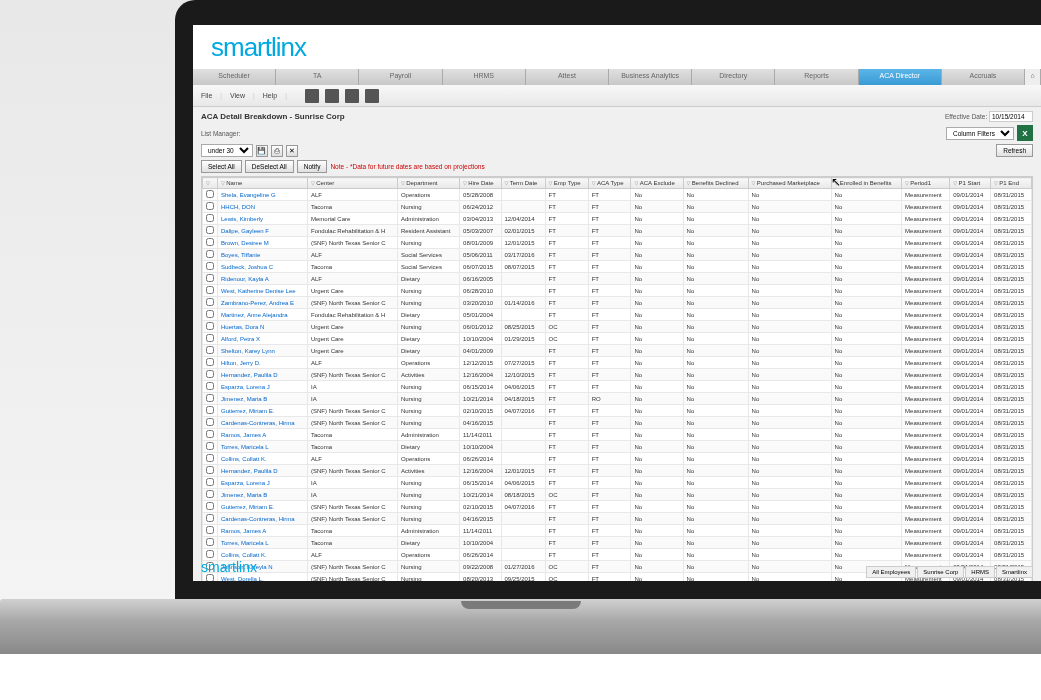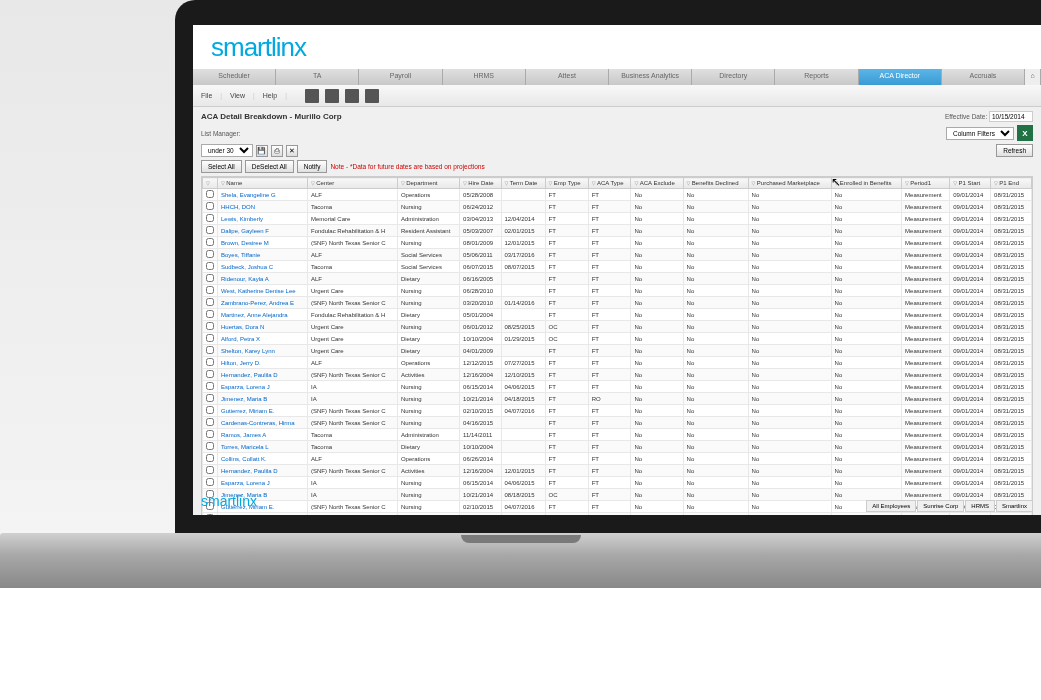--- a/index.html
+++ b/index.html
@@ -1,17 +1,17 @@
 <!DOCTYPE html>
 <html><head>
 <meta charset="utf-8">
 <style>
 *{margin:0;padding:0;box-sizing:border-box;font-family:Arial,Helvetica,sans-serif}
 body{background:#fff;overflow:hidden}
-.laptop{position:relative;width:1041px;height:588px;background:linear-gradient(180deg,#e8e8e8 0%,#f5f5f5 100%)}
+.laptop{position:relative;width:1041px;height:654px;background:linear-gradient(180deg,#e8e8e8 0%,#f5f5f5 100%)}
 .screen{position:absolute;top:0;left:175px;right:0;bottom:55px;background:#fff;border:18px solid #1a1a1a;border-top:25px solid #1a1a1a;border-right:none;border-top-left-radius:20px;overflow:hidden}
 .screen-inner{width:100%;height:100%;overflow:hidden;background:#fff;font-size:6.5px}
 .logo-bar{background:#fff;padding:8px 18px;height:44px;display:flex;align-items:center}
 .logo{color:#00a9e0;font-size:26px;font-weight:400;letter-spacing:-1px}
 .nav-tabs{display:flex;background:#d8d8d8;height:16px}
 .nav-tab{flex:1;text-align:center;font-size:7px;color:#666;padding:3px 0;background:linear-gradient(180deg,#e0e0e0,#c8c8c8);border-right:1px solid #aaa;cursor:pointer}
 .nav-tab.active{background:linear-gradient(180deg,#5bb5e8,#3a9bd4);color:#fff}
 .nav-tab.home{flex:0 0 16px;background:#eee}
 .menu-bar{display:flex;align-items:center;background:linear-gradient(180deg,#f8f8f8,#e8e8e8);height:22px;padding:0 8px;gap:8px;border-bottom:1px solid #ccc}
 .menu-item{font-size:7px;color:#444;cursor:pointer}
@@ -83,21 +83,21 @@
 <div class="toolbar-icons">
 <div class="tb-icon"></div>
 <div class="tb-icon"></div>
 <div class="tb-icon"></div>
 <div class="tb-icon"></div>
 </div>
 </div>
 
 <div class="content-area">
 <div class="title-row">
-<span class="page-title">ACA Detail Breakdown - Murillo Corp</span>
+<span class="page-title">ACA Detail Breakdown - Sunrise Corp</span>
 <span class="eff-date">
 <span>Effective Date:</span>
 <input value="10/15/2014" style="">
 </span>
 </div>
 
 <div class="controls-row">
 <div class="controls-left">
 <span class="lbl">List Manager:</span>
 </div>

